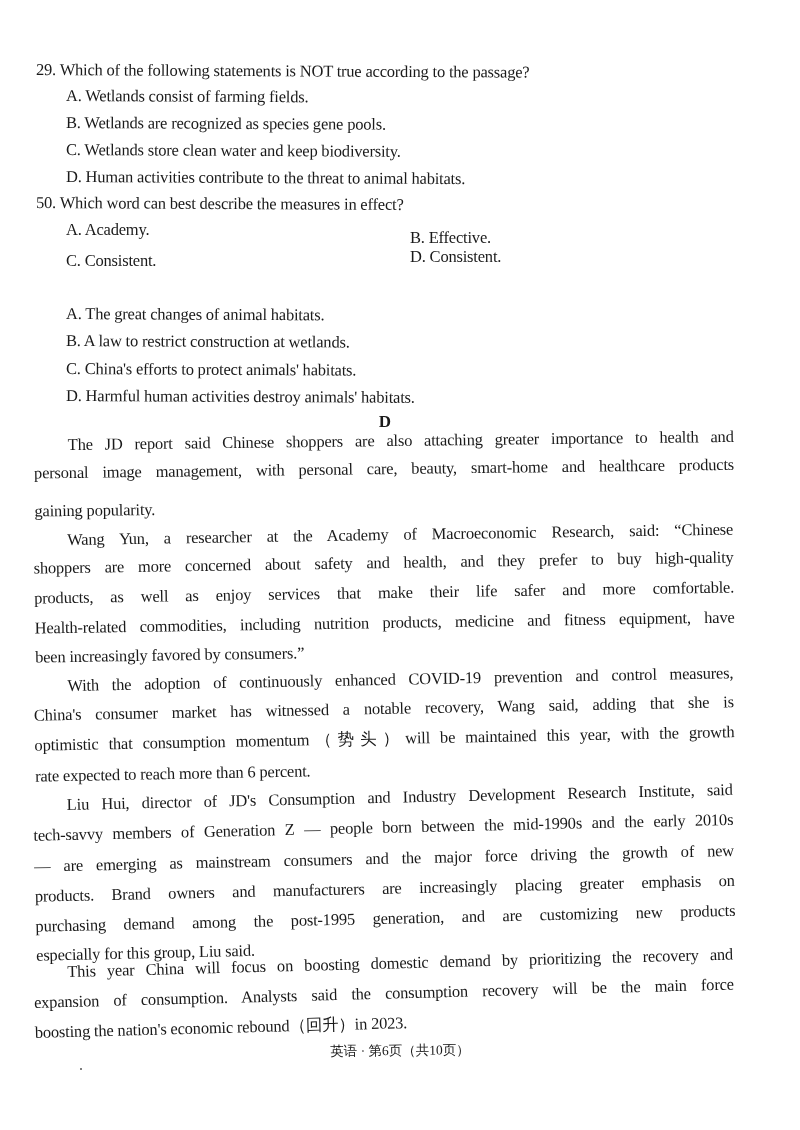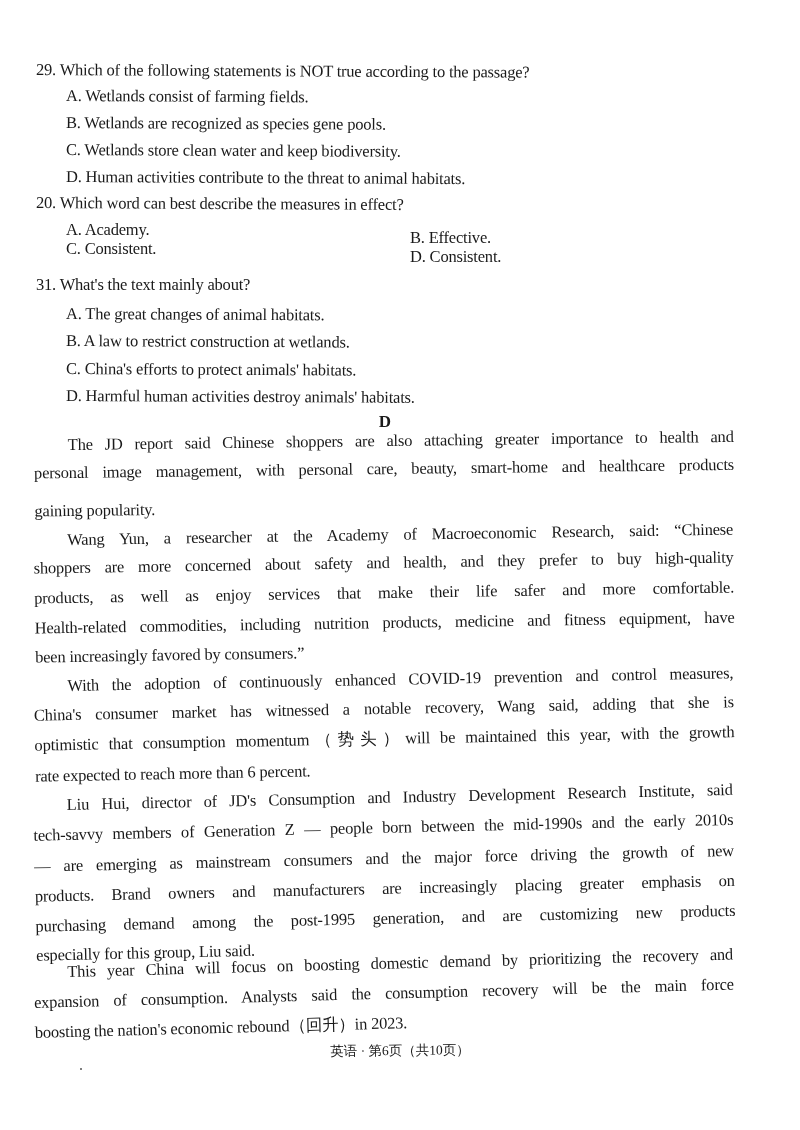--- a/index.html
+++ b/index.html
@@ -101,44 +101,40 @@
   <div class="line opt" style="top:140px; transform:rotate(0.3deg);">
     <span>C.</span>
     <span>Wetlands store clean water and keep biodiversity.</span>
   </div>
   <div class="line opt" style="top:167px; transform:rotate(0.3deg);">
     <span>D.</span>
     <span>Human activities contribute to the threat to animal habitats.</span>
   </div>
 
   <div class="line q-stem" style="top:193px; transform:rotate(0.3deg);">
-    <span>20.</span>
+    <span>50.</span>
     <span>Which word can best describe the measures in effect?</span>
   </div>
   <div class="line opt" style="top:220px;">
     <span>A.</span>
     <span>Academy.</span>
   </div>
   <div class="line opt-right" style="top:228px;">
     <span>B.</span>
     <span>Effective.</span>
   </div>
-  <div class="line opt" style="top:239px;">
+  <div class="line opt" style="top:251px;">
     <span>C.</span>
     <span>Consistent.</span>
   </div>
   <div class="line opt-right" style="top:247px;">
     <span>D.</span>
     <span>Consistent.</span>
   </div>
 
-  <div class="line q-stem" style="top:275px;">
-    <span>31.</span>
-    <span>What's the text mainly about?</span>
-  </div>
   <div class="line opt" style="top:304px; transform:rotate(0.3deg);">
     <span>A.</span>
     <span>The great changes of animal habitats.</span>
   </div>
   <div class="line opt" style="top:331px; transform:rotate(0.3deg);">
     <span>B.</span>
     <span>A law to restrict construction at wetlands.</span>
   </div>
   <div class="line opt" style="top:359px; transform:rotate(0.3deg);">
     <span>C.</span>

